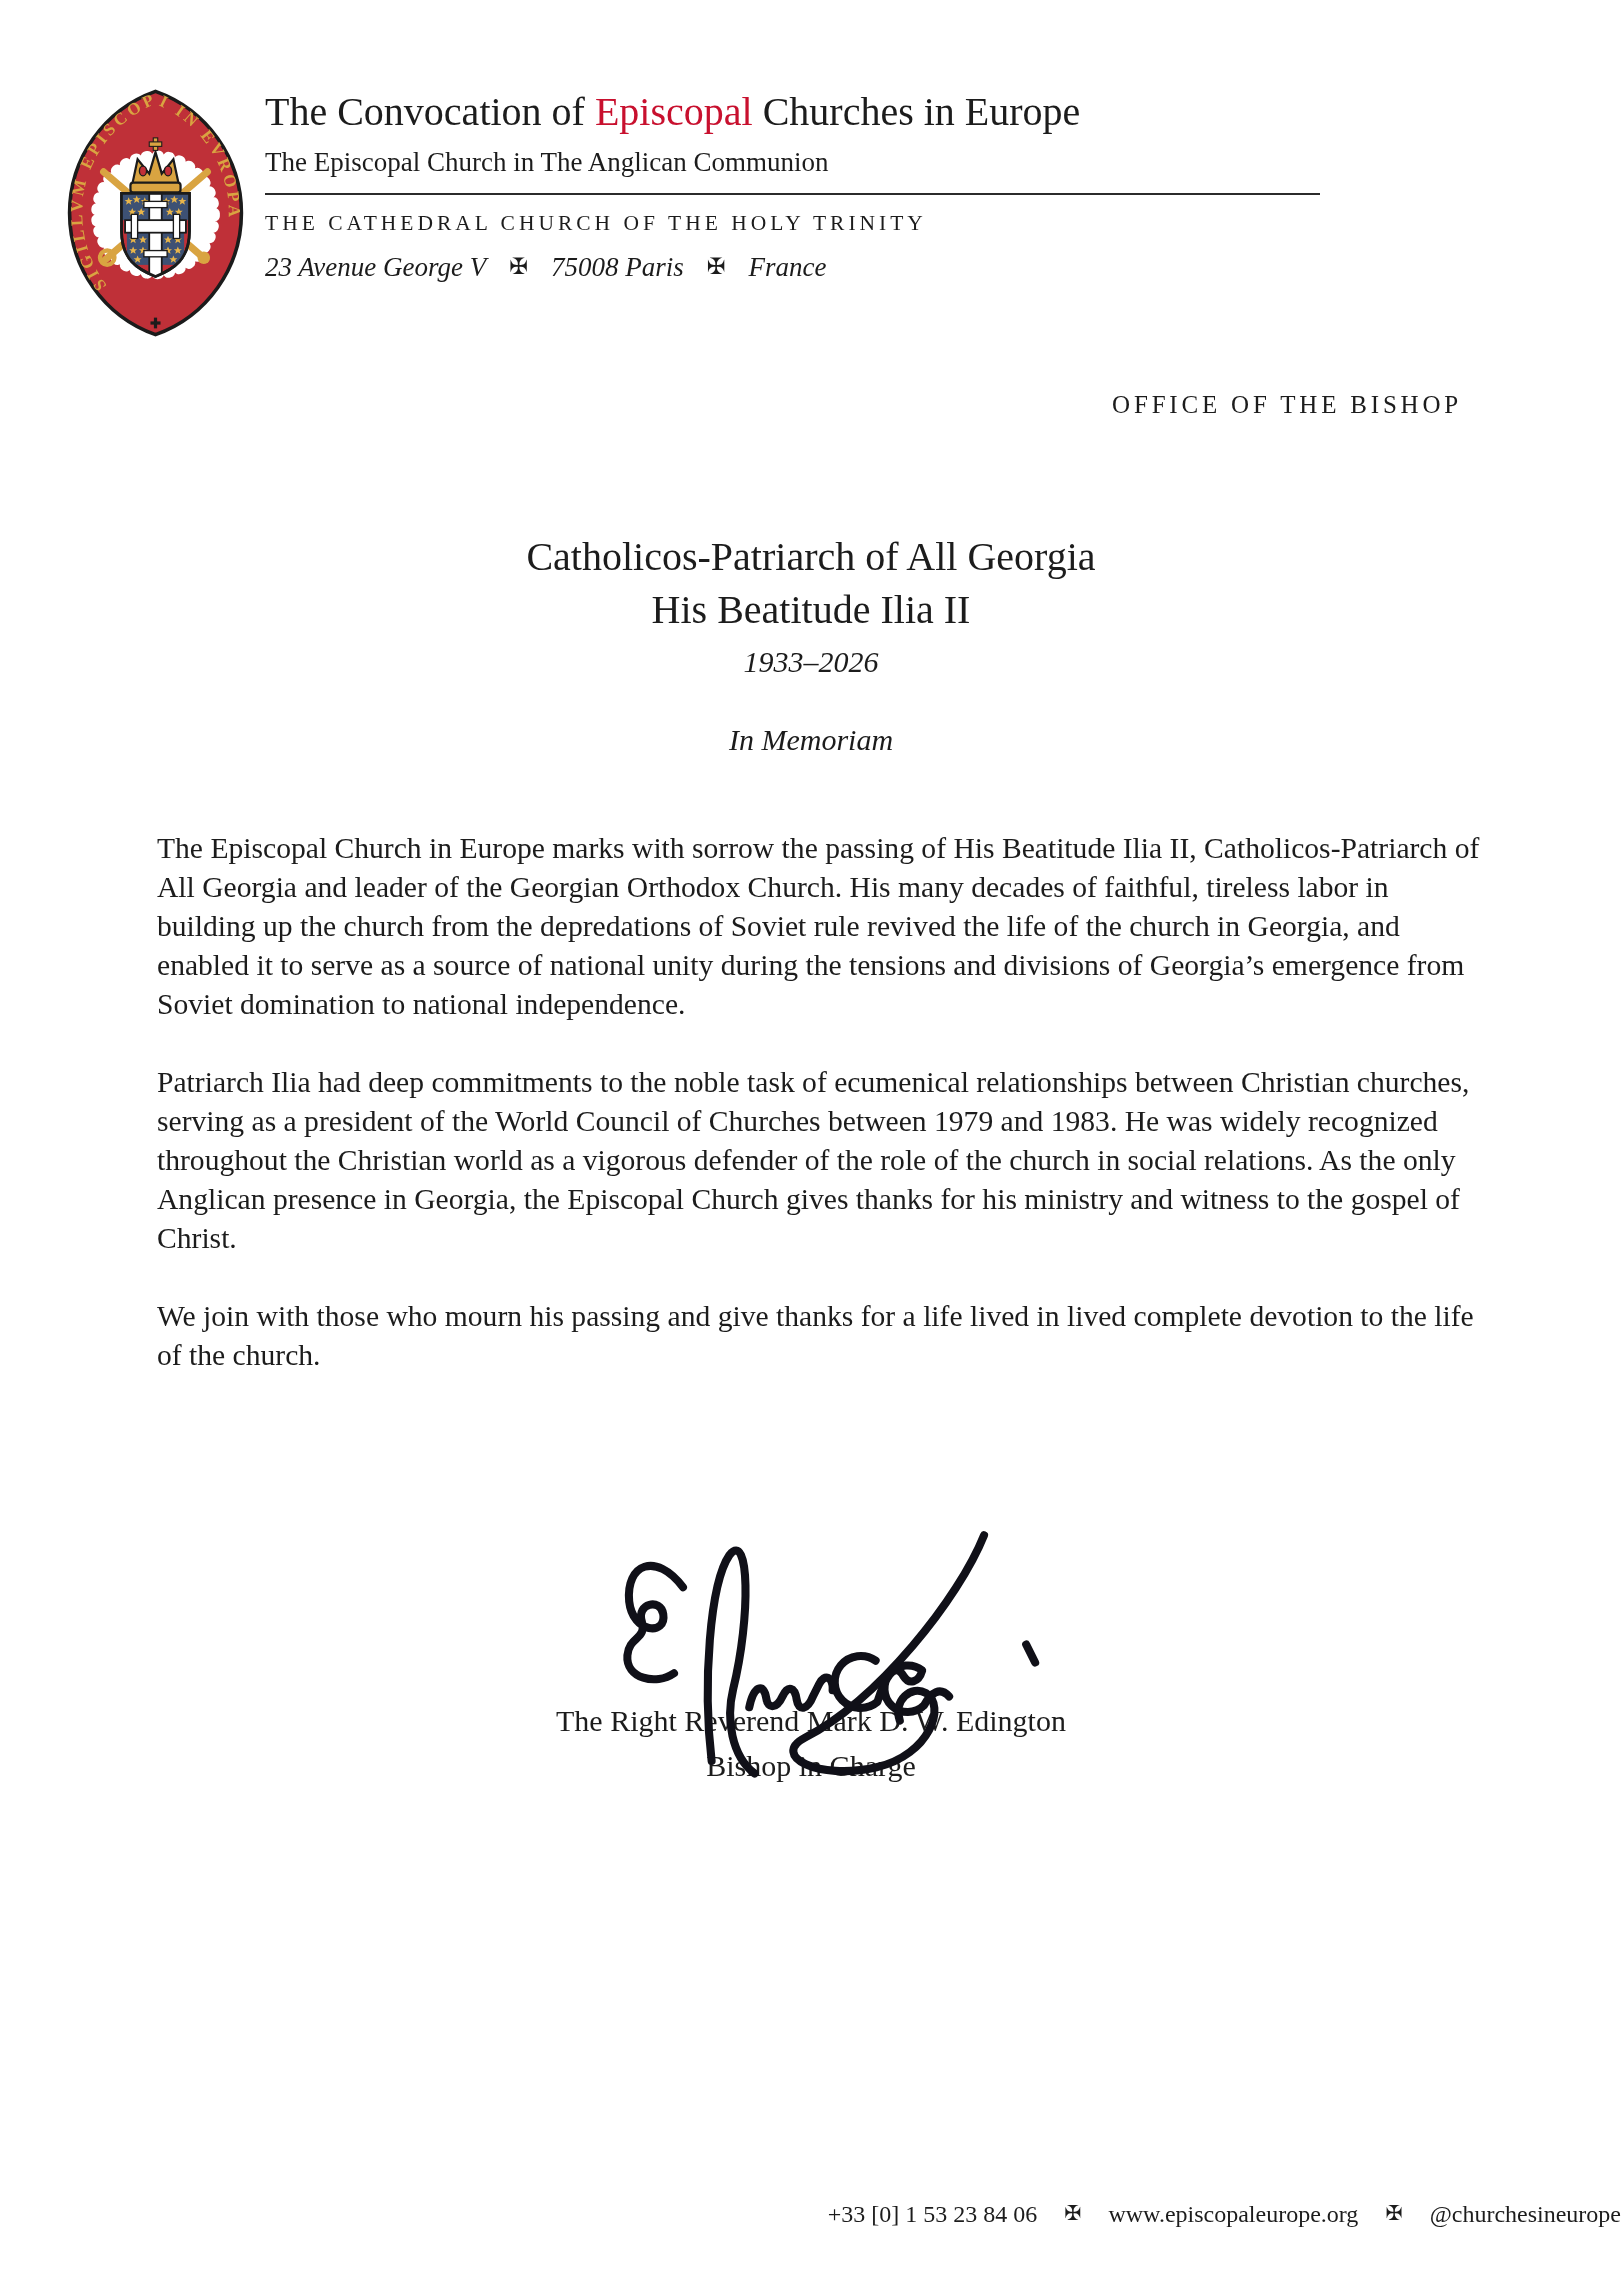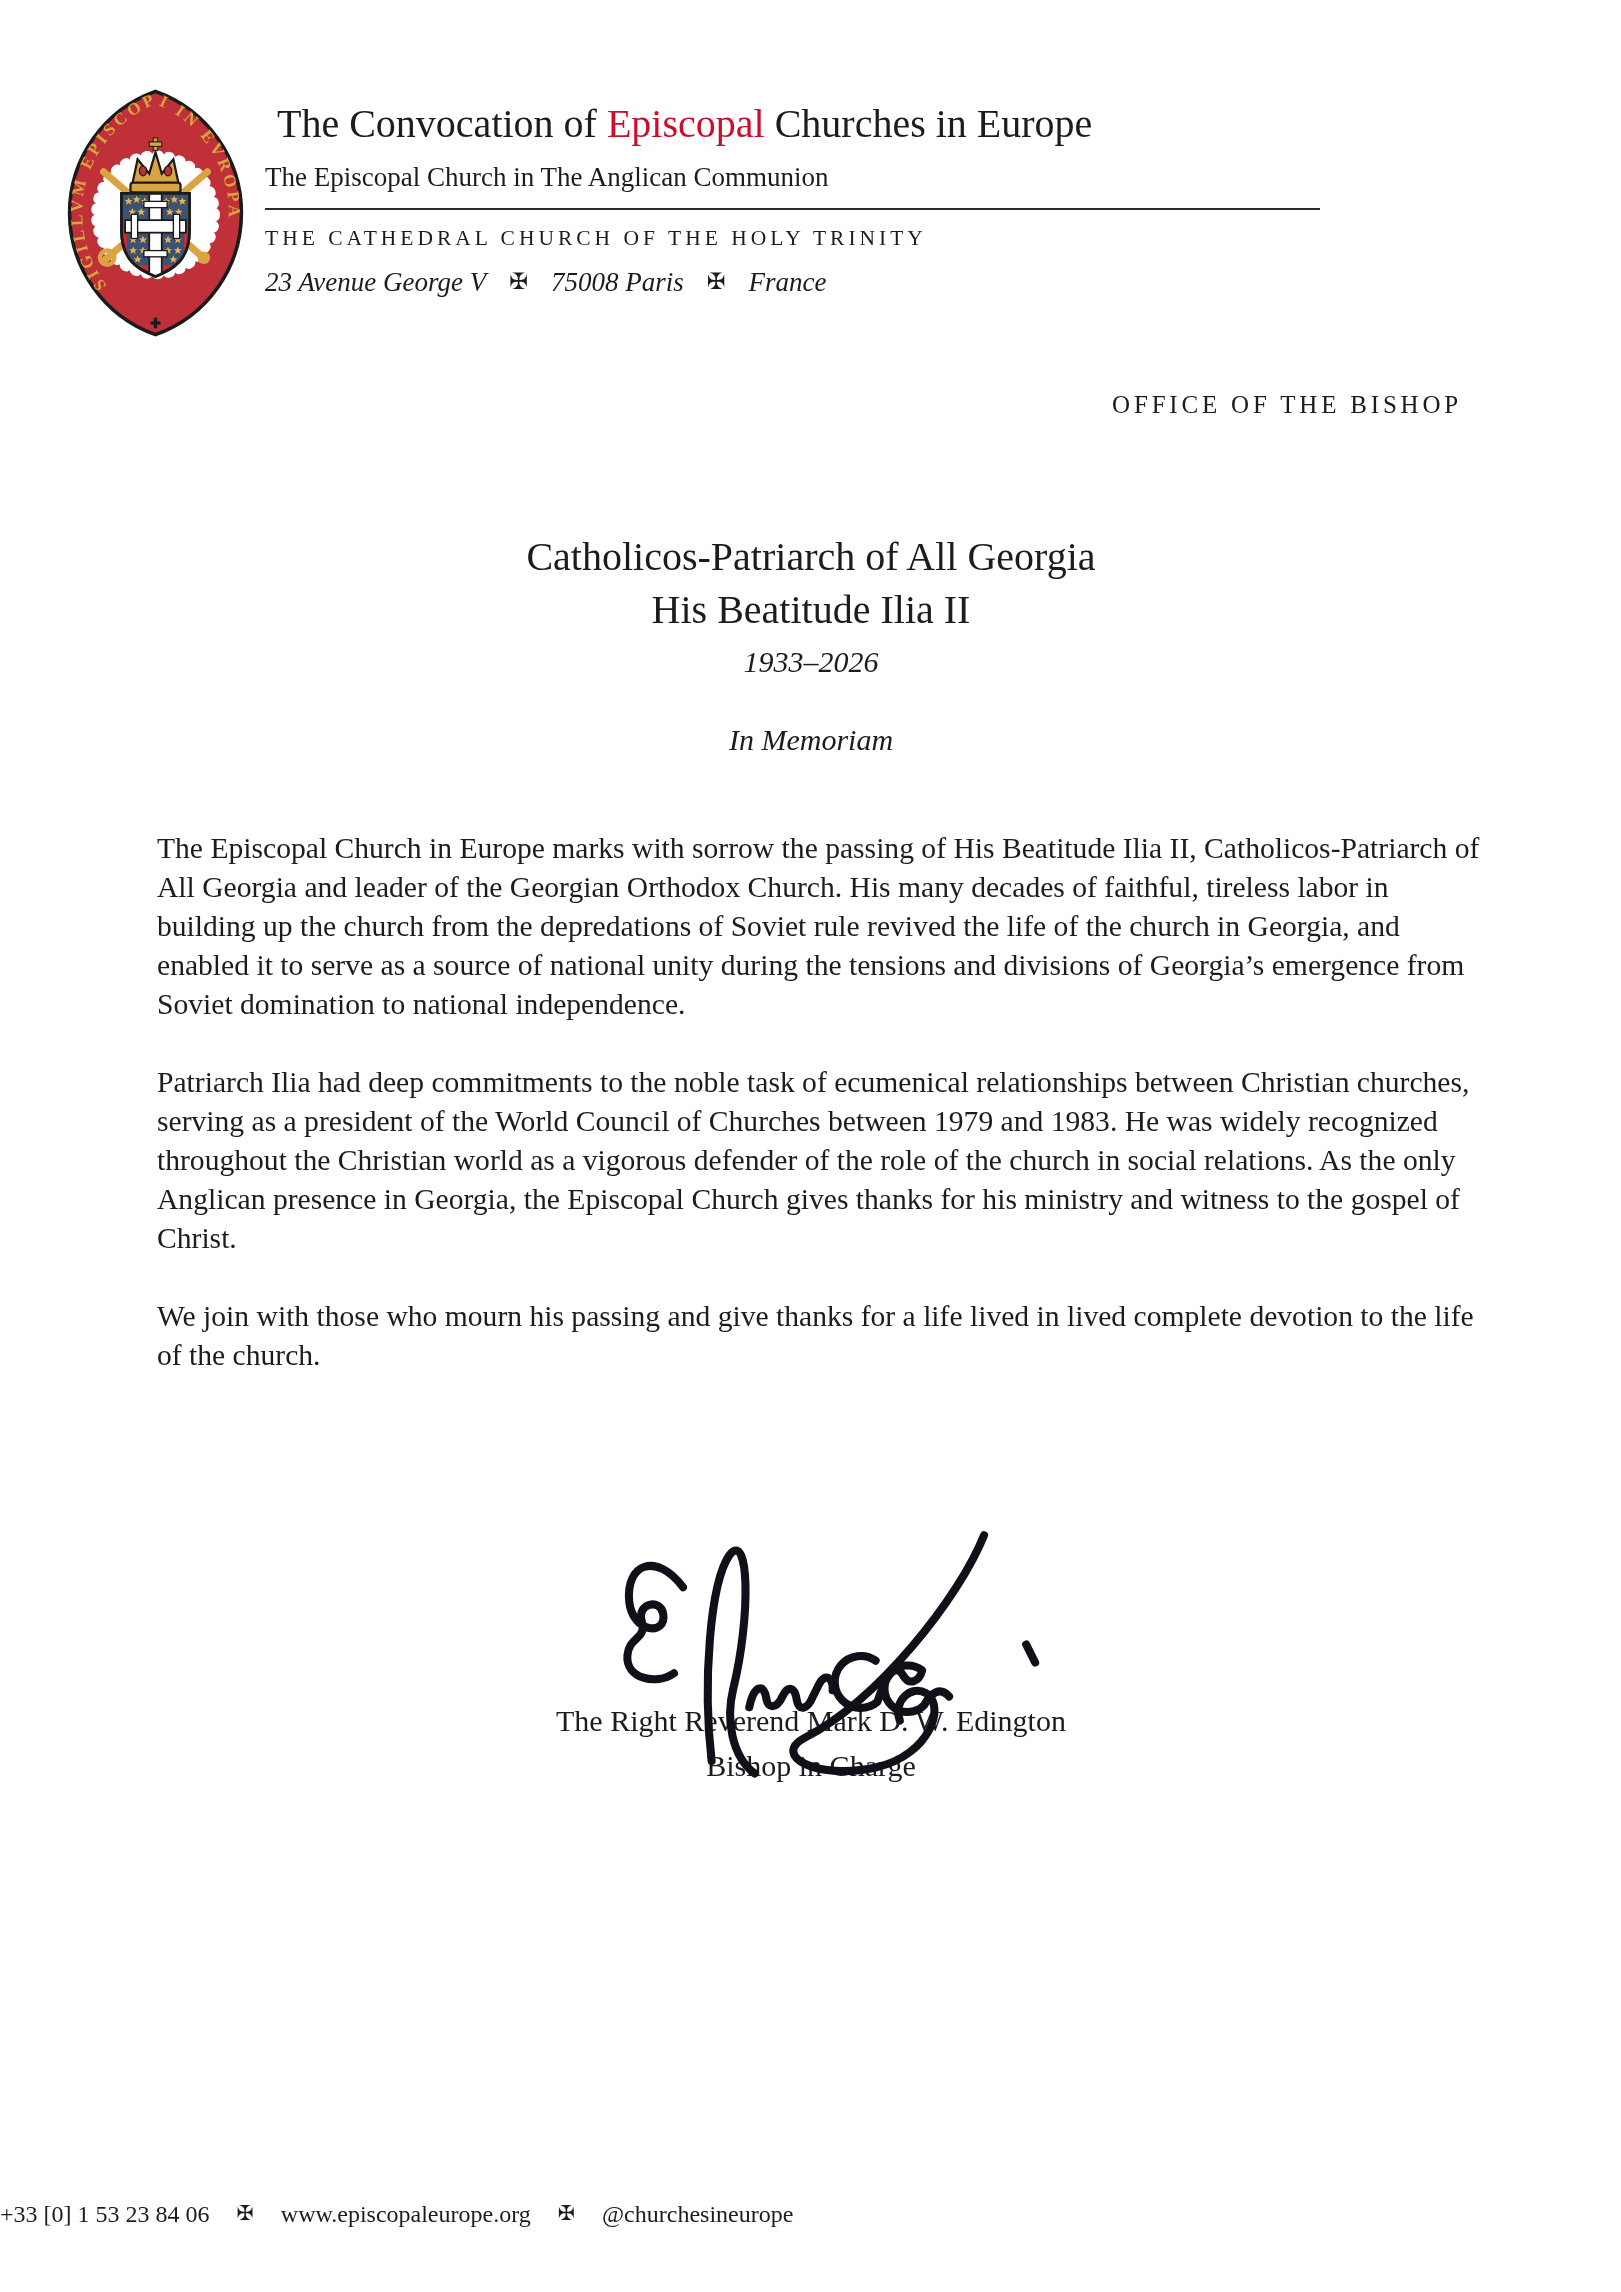--- a/index.html
+++ b/index.html
@@ -3,42 +3,42 @@
 <meta charset="utf-8">
 <style>
   html,body{margin:0;padding:0;background:#ffffff;}
   .page{
     position:relative;width:1621px;height:2293px;background:#ffffff;
     font-family:"Liberation Serif","DejaVu Serif",serif;color:#1c1c1c;overflow:hidden;
   }
   
   .seal{position:absolute;left:64px;top:86px;}
   .headtext{position:absolute;left:265px;top:88px;width:1055px;}
-  .org-title{font-size:40px;line-height:48px;font-weight:400;margin:12px;white-space:nowrap;}
+  .org-title{font-size:40px;line-height:48px;font-weight:400;margin:0;white-space:nowrap;}
   .org-title .hl{color:#C8102E;}
   .org-sub{font-size:27px;line-height:34px;margin-top:9px;}
   .head-rule{border:none;border-top:2.7px solid #2b2b2b;margin:14.3px 0 0 0;width:100%;}
   .cath{font-size:21.5px;line-height:27px;letter-spacing:4px;margin-top:15px;white-space:nowrap;}
   .addr{font-size:27px;line-height:32px;font-style:italic;margin-top:13.4px;white-space:nowrap;}
   .sep{font-style:normal;font-family:"DejaVu Sans","Liberation Sans",sans-serif;}
   .addr .sep{font-size:22.4px;margin:0 23px;position:relative;top:-1.8px;}
   .office{position:absolute;top:391px;right:159px;font-size:25px;letter-spacing:3.8px;white-space:nowrap;}
   
   .memorial{position:absolute;left:157px;top:530px;width:1308px;text-align:center;}
   .mem-name{font-size:40px;line-height:53px;}
   .mem-years{font-size:30px;line-height:36px;margin-top:8px;font-style:italic;}
   .mem-ded{font-size:30px;line-height:36px;font-style:italic;margin-top:42px;}
   
   .bodytext{position:absolute;left:157px;top:829px;width:1324px;font-size:29.6px;line-height:39px;}
   .bodytext p{margin:0 0 39px 0;}
   
   .sig-svg{position:absolute;left:579px;top:1501px;}
   .signame{position:absolute;left:157px;top:1698px;width:1308px;text-align:center;font-size:30px;line-height:45px;}
   
-  .footer{position:absolute;left:0;top:2201px;width:1621px;text-align:left;font-size:24px;white-space:nowrap;}
+  .footer{position:absolute;left:0;top:2201px;width:1621px;text-align:right;font-size:24px;white-space:nowrap;}
   .footer .sep{font-size:20.6px;margin:0 27px;position:relative;top:-1.8px;}
 </style>
 </head>
 <body>
 
 <div class="page">
 
   <svg class="seal" width="183" height="254" viewBox="-2 -2 204 284" xmlns="http://www.w3.org/2000/svg" xmlns:xlink="http://www.w3.org/1999/xlink">
     <defs>
       <path id="star" d="M0,-4.6 L1.3,-1.5 4.5,-1.5 2,0.5 2.9,3.7 0,1.8 -2.9,3.7 -2,0.5 -4.5,-1.5 -1.3,-1.5 Z"></path>

